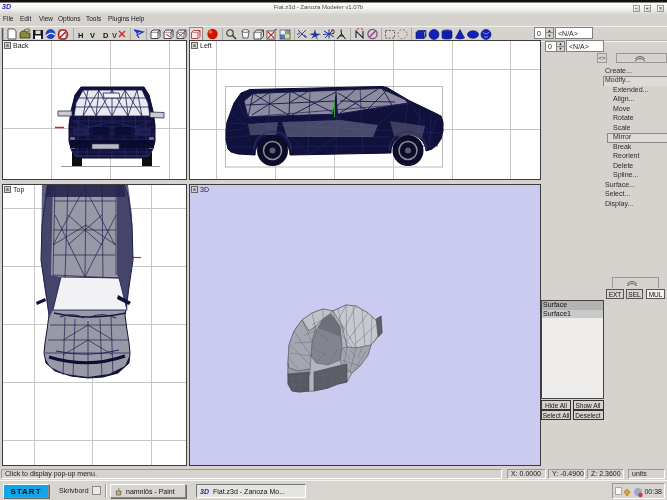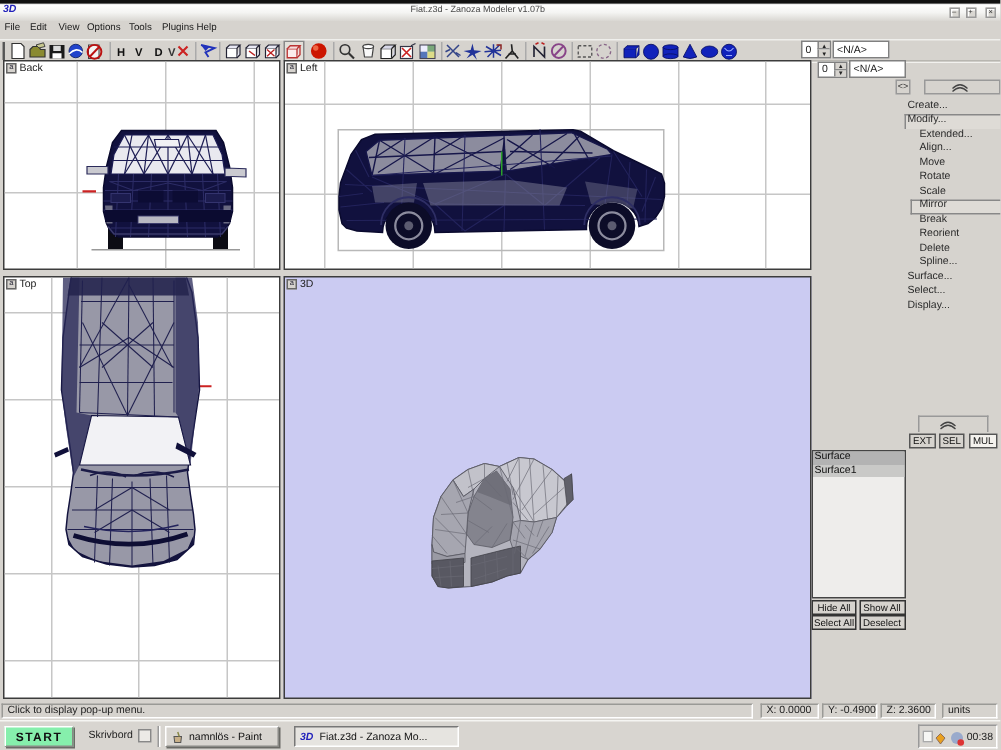--- a/index.html
+++ b/index.html
@@ -489,21 +489,21 @@
 <div class="rbtn" style="left:572.5px; top:410px; width:31px; height:10px; line-height:9px; border-color:#333;">Deselect</div>
 
 <div id="status" class="abs">
     <span class="scell" style="left:1px; width:501px;">Click to display pop-up menu.</span>
   <span class="scell" style="left:507px; width:39px;">X: 0.0000</span>
   <span class="scell" style="left:548px; width:37px;">Y: -0.4900</span>
   <span class="scell" style="left:587px; width:37px;">Z: 2.3600</span>
   <span class="scell" style="left:628px; width:37px;">units</span>
 </div>
 <div id="taskbar" class="abs">
-  <div style="position:absolute; left:3px; top:3px; width:46px; height:14px; background:#86efac; border:1px solid #8a8a86; border-top-color:#fff; border-left-color:#fff; box-shadow:1px 1px 0 #6a6a66; text-align:center; font-size:8px; font-weight:bold; letter-spacing:1px; color:#111; line-height:14px;">START</div>
+  <div style="position:absolute; left:3px; top:3px; width:46px; height:14px; background:#0ea5e9; border:1px solid #8a8a86; border-top-color:#fff; border-left-color:#fff; box-shadow:1px 1px 0 #6a6a66; text-align:center; font-size:8px; font-weight:bold; letter-spacing:1px; color:#111; line-height:14px;">START</div>
   <span style="position:absolute; left:59px; top:6px; font-size:7px; color:#222;">Skrivbord</span>
   <span style="position:absolute; left:92px; top:5px; width:9px; height:9px; background:#eceae6; border:1px solid #888;"></span>
   <span style="position:absolute; left:105px; top:3px; width:1px; height:14px; background:#999; box-shadow:1px 0 0 #fff;"></span>
   <div style="position:absolute; left:110px; top:3px; width:76px; height:14px; background:#d8d5d0; border:1px solid #8a8a86; border-top-color:#fff; border-left-color:#fff; box-shadow:1px 1px 0 #6a6a66; font-size:7px; color:#111; line-height:13px;">
     <svg width="9" height="10" style="position:absolute;left:3px;top:2px;">
         <path d="M2,4 L7,4 L6.5,8 L2.5,8 Z" fill="#c8b088" stroke="#555" stroke-width="0.7"></path>
         <path d="M4.5,1 L5.5,4" stroke="#884" stroke-width="1"></path>
       </svg>
     <span style="position:absolute; left:15px;">namnlös - Paint</span>
   </div>

